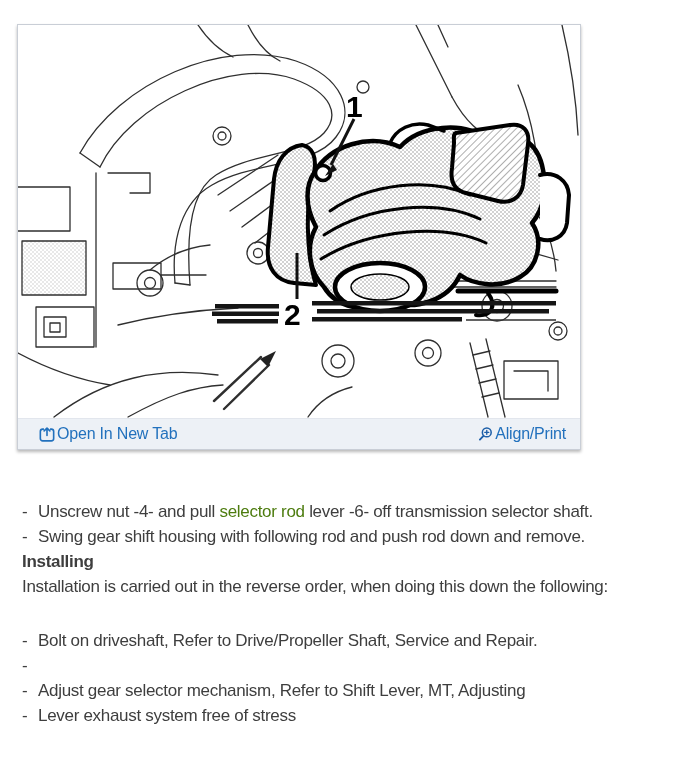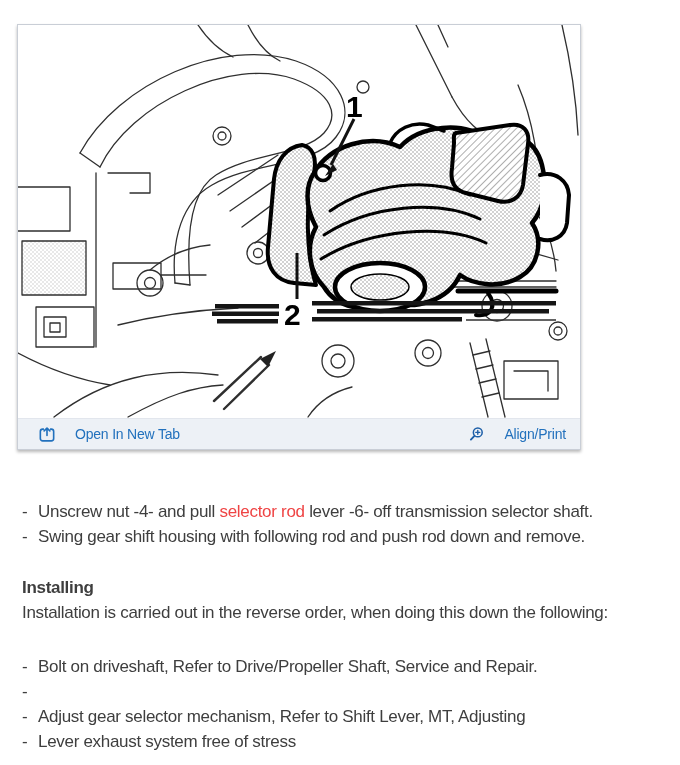--- a/index.html
+++ b/index.html
@@ -11,33 +11,33 @@
     position:absolute; left:17px; top:24px; width:564px; height:426px;
     background:#fff; border:1px solid #c9ced6;
     box-shadow:0 2px 3px rgba(0,0,0,.28);
   }
   .drawing-wrap{ width:562px; height:393px; overflow:hidden; background:#fff; }
   .figure-toolbar{
     width:562px; height:31px; background:#edf1f6;
     display:flex; align-items:center; justify-content:space-between;
     padding:0 14px 0 20px; border-top:1px solid #e2e6ed;
   }
-  .tlink{ display:flex; align-items:center; gap:19px; text-decoration:none;
-          color:#2271bd; font-size:14px; letter-spacing:-0.2px; cursor:pointer; }
+  .tlink{ display:flex; align-items:center; gap:1px; text-decoration:none;
+          color:#2271bd; font-size:16px; letter-spacing:-0.2px; cursor:pointer; }
   .tlink svg{ display:block; }
 
   
   .content{
     position:absolute; left:22px; top:499px; width:644px;
     color:#3e3e3e; font-size:17px; line-height:25px; letter-spacing:-0.3px;
   }
   .bline{ display:flex; }
   .bline .dash{ width:16px; flex:0 0 16px; }
-  a.inline-link{ color:#ef4444; text-decoration:none; cursor:pointer; }
-  .heading{ font-weight:bold; margin-top:26px; }
+  a.inline-link{ color:#4d7c0f; text-decoration:none; cursor:pointer; }
+  .heading{ font-weight:bold; }
   .install-list{ margin-top:29px; }
 </style>
 </head>
 <body>
 
 <div class="figure-panel">
   <div class="drawing-wrap">
     <svg width="562" height="393" viewBox="0 0 562 393" xmlns="http://www.w3.org/2000/svg">
       <defs>
         <pattern id="dots" width="4" height="4" patternUnits="userSpaceOnUse">

